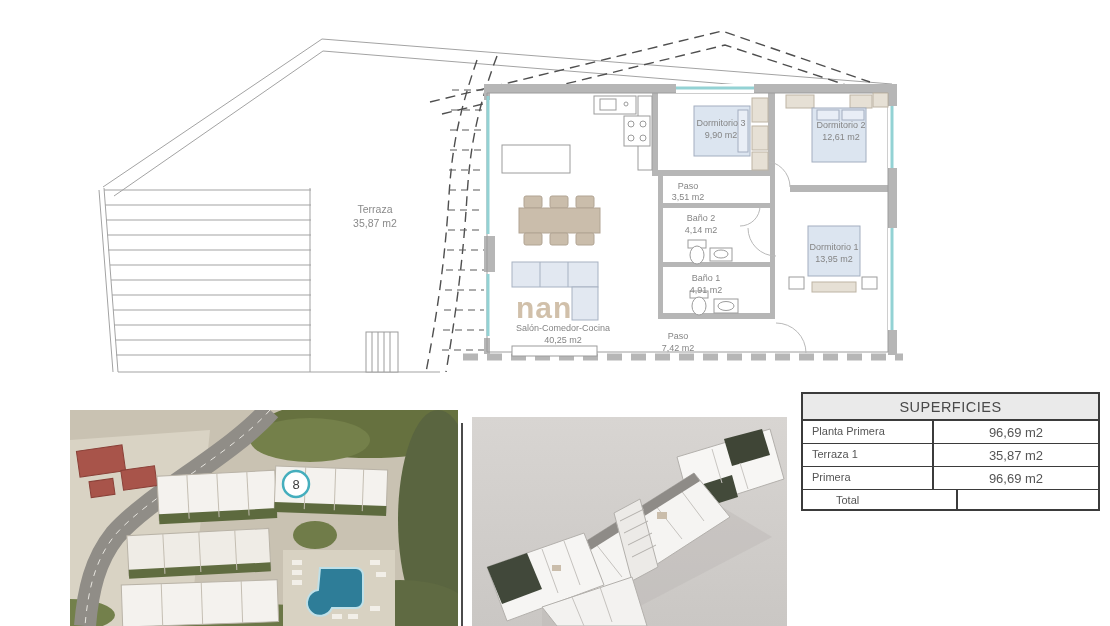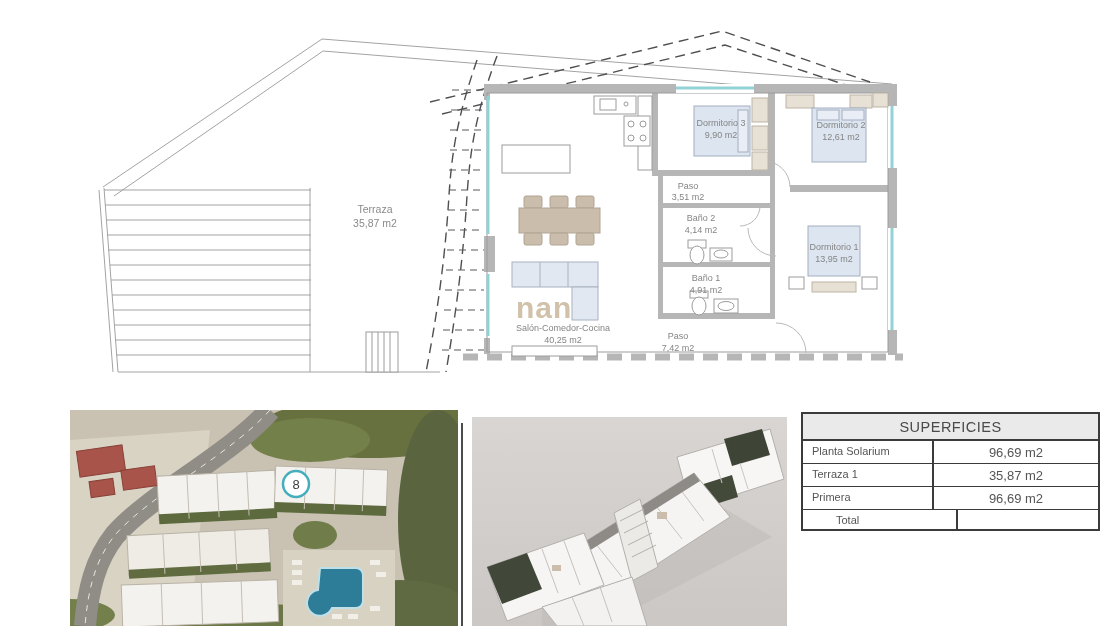--- a/index.html
+++ b/index.html
@@ -2,21 +2,21 @@
 <html><head>
 <meta charset="utf-8">
 <style>
   html,body{margin:0;padding:0;background:#ffffff;}
   #page{position:relative;width:1110px;height:626px;background:#ffffff;overflow:hidden;
         font-family:"Liberation Sans",sans-serif;}
   svg text{font-family:"Liberation Sans",sans-serif;}
   .plan-label{fill:#858585;font-size:9px;}
   .plan-label-big{fill:#8a8a8a;font-size:10.5px;}
   .wm{fill:#c9b69c;opacity:.85;font-size:30px;font-weight:bold;letter-spacing:1px;}
-  .areas-table{position:absolute;left:801px;top:412px;width:295px;background:#ffffff;
+  .areas-table{position:absolute;left:801px;top:392px;width:295px;background:#ffffff;
                border:2px solid #3b3b3b;color:#555;}
   .at-header{background:#eaeaea;border-bottom:2px solid #3b3b3b;text-align:center;
              font-size:14.5px;color:#4a4a4a;padding:5px 0 4px 0;letter-spacing:.5px;}
   .at-row{display:flex;border-bottom:1.6px solid #3b3b3b;}
   .at-row:last-child{border-bottom:none;padding-left:24px;}
   .at-label{width:120px;border-right:2px solid #3b3b3b;padding:4px 0 3px 9px;font-size:11px;}
   .at-value{flex:1;text-align:center;font-size:13px;padding:4px 0 3px 0;}
   .img-divider{position:absolute;left:461px;top:423px;width:1.6px;height:203px;background:#4b4b4b;}
   .abs{position:absolute;}
 </style>
@@ -341,21 +341,21 @@
     <g>
       <polygon points="70,190 160,160 175,209 85,209" fill="#f3f2f0" stroke="#b3b0ac"></polygon>
       <line x1="100" y1="180" x2="112" y2="209" stroke="#c5c2be"></line>
       <line x1="128" y1="170" x2="140" y2="205" stroke="#c5c2be"></line>
     </g>
   </svg>
 
   <div class="areas-table">
     <div class="at-header">SUPERFICIES</div>
     <div class="at-row">
-      <div class="at-label">Planta Solarium</div>
+      <div class="at-label">Planta Primera</div>
       <div class="at-value">96,69 m2</div>
     </div>
     <div class="at-row">
       <div class="at-label">Terraza 1</div>
       <div class="at-value">35,87 m2</div>
     </div>
     <div class="at-row">
       <div class="at-label">Primera</div>
       <div class="at-value">96,69 m2</div>
     </div>

